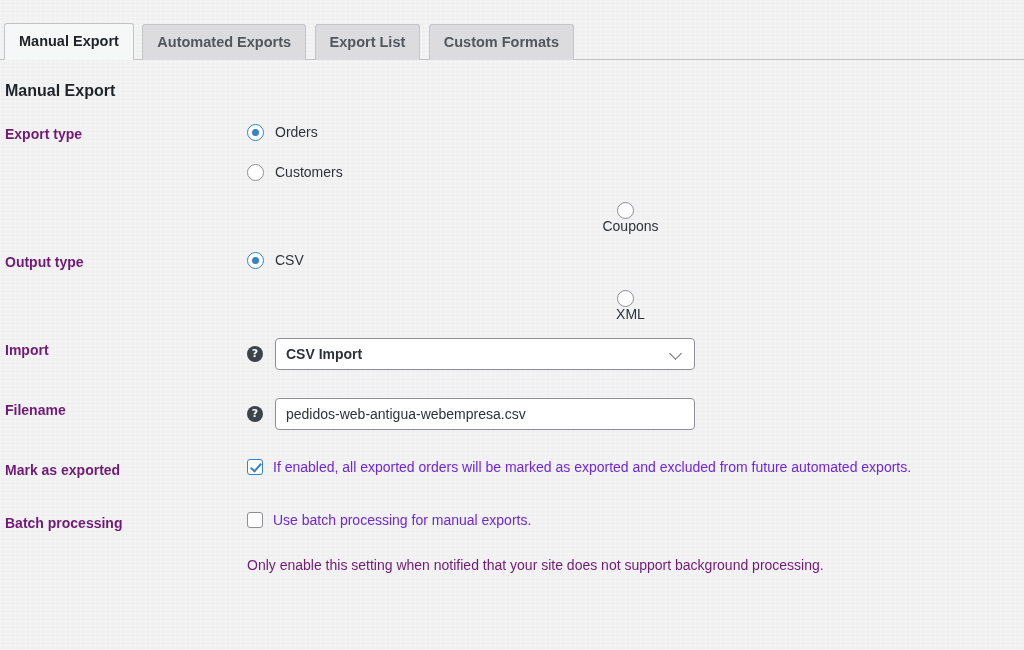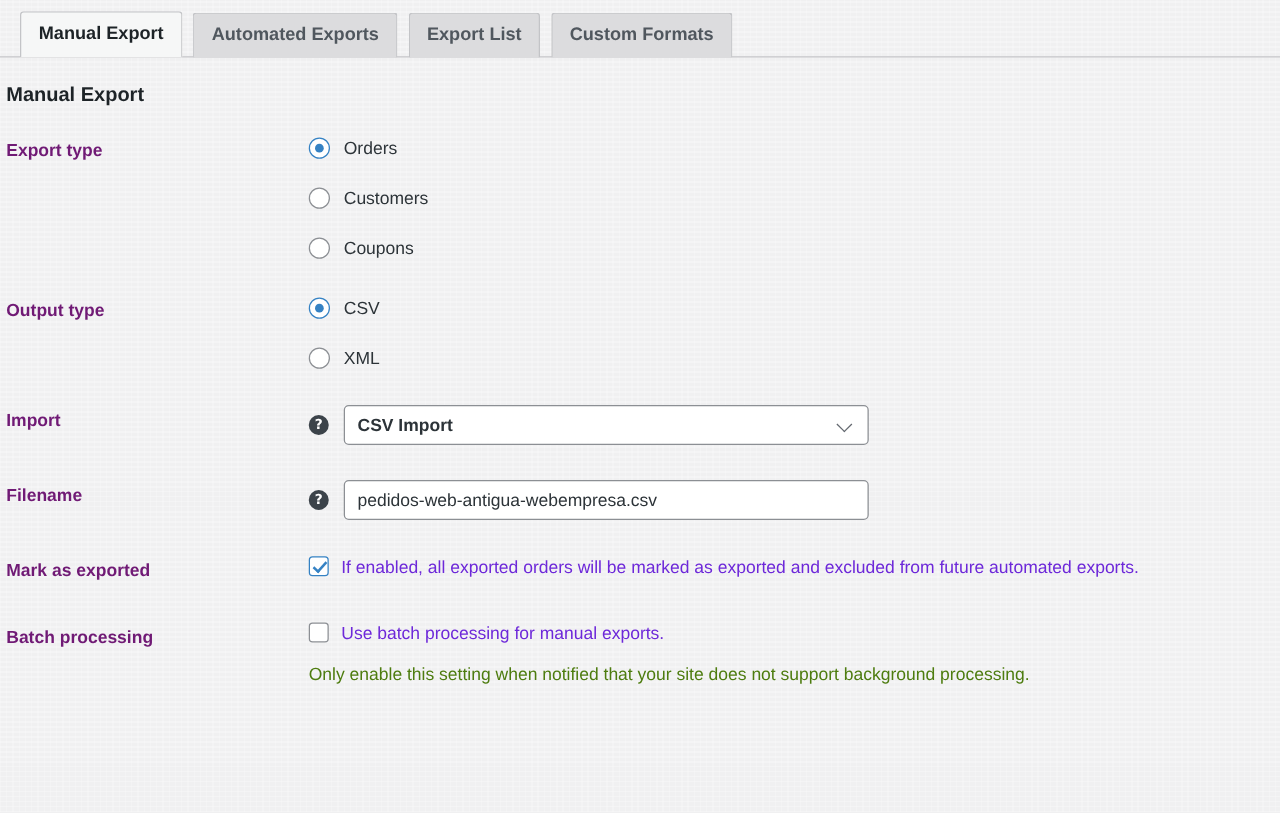--- a/index.html
+++ b/index.html
@@ -29,24 +29,25 @@
       repeating-linear-gradient(90deg, rgba(255,255,255,0.40) 0px, rgba(255,255,255,0.40) 1px, rgba(0,0,0,0) 1px, rgba(0,0,0,0) 5px);
     opacity: .55;
   }
   .page { position: relative; z-index: 1; }
 
   
   .nav-tab-wrapper {
     position: relative;
     height: 46px;
     box-sizing: border-box;
-    padding-left: 16px;
+    padding-left: 4px;
     padding-top: 9px;
     border-bottom: 1px solid #c3c4c7;
     background: transparent;
+    margin-top: 14px;
   }
   .nav-tab {
     display: inline-block;
     vertical-align: bottom;
     box-sizing: border-box;
     margin: 0 4px -1px 0;
     padding: 7px 14px 8px 14px;
     font-size: 14.5px;
     font-weight: bold;
     line-height: 1.4;
@@ -105,21 +106,21 @@
     box-sizing: border-box;
   }
 
   
   .radio-row {
     display: flex;
     align-items: center;
     height: 20px;
     margin-bottom: 20px;
   }
-  .radio-row:last-child { margin-bottom: 0; }
+  .radio-row:last-child { margin-bottom: 0; flex-direction: column; }
   .radio {
     width: 17px;
     height: 17px;
     box-sizing: border-box;
     border: 1px solid #8c8f94;
     border-radius: 50%;
     background: #fff;
     flex: 0 0 auto;
     position: relative;
     margin-right: 11px;
@@ -176,22 +177,22 @@
     transform: rotate(42deg);
   }
   .check-text {
     font-size: 14px;
     color: #6d28d9;
     line-height: 1.4;
     cursor: pointer;
   }
   .description {
     font-size: 14px;
-    color: #4d7c0f;
-    margin-top: 12px;
+    color: #701a75;
+    margin-top: 24px;
     line-height: 1.5;
   }
 
   
   .field-line {
     display: flex;
     align-items: center;
   }
   .help-tip {
     width: 16px;

